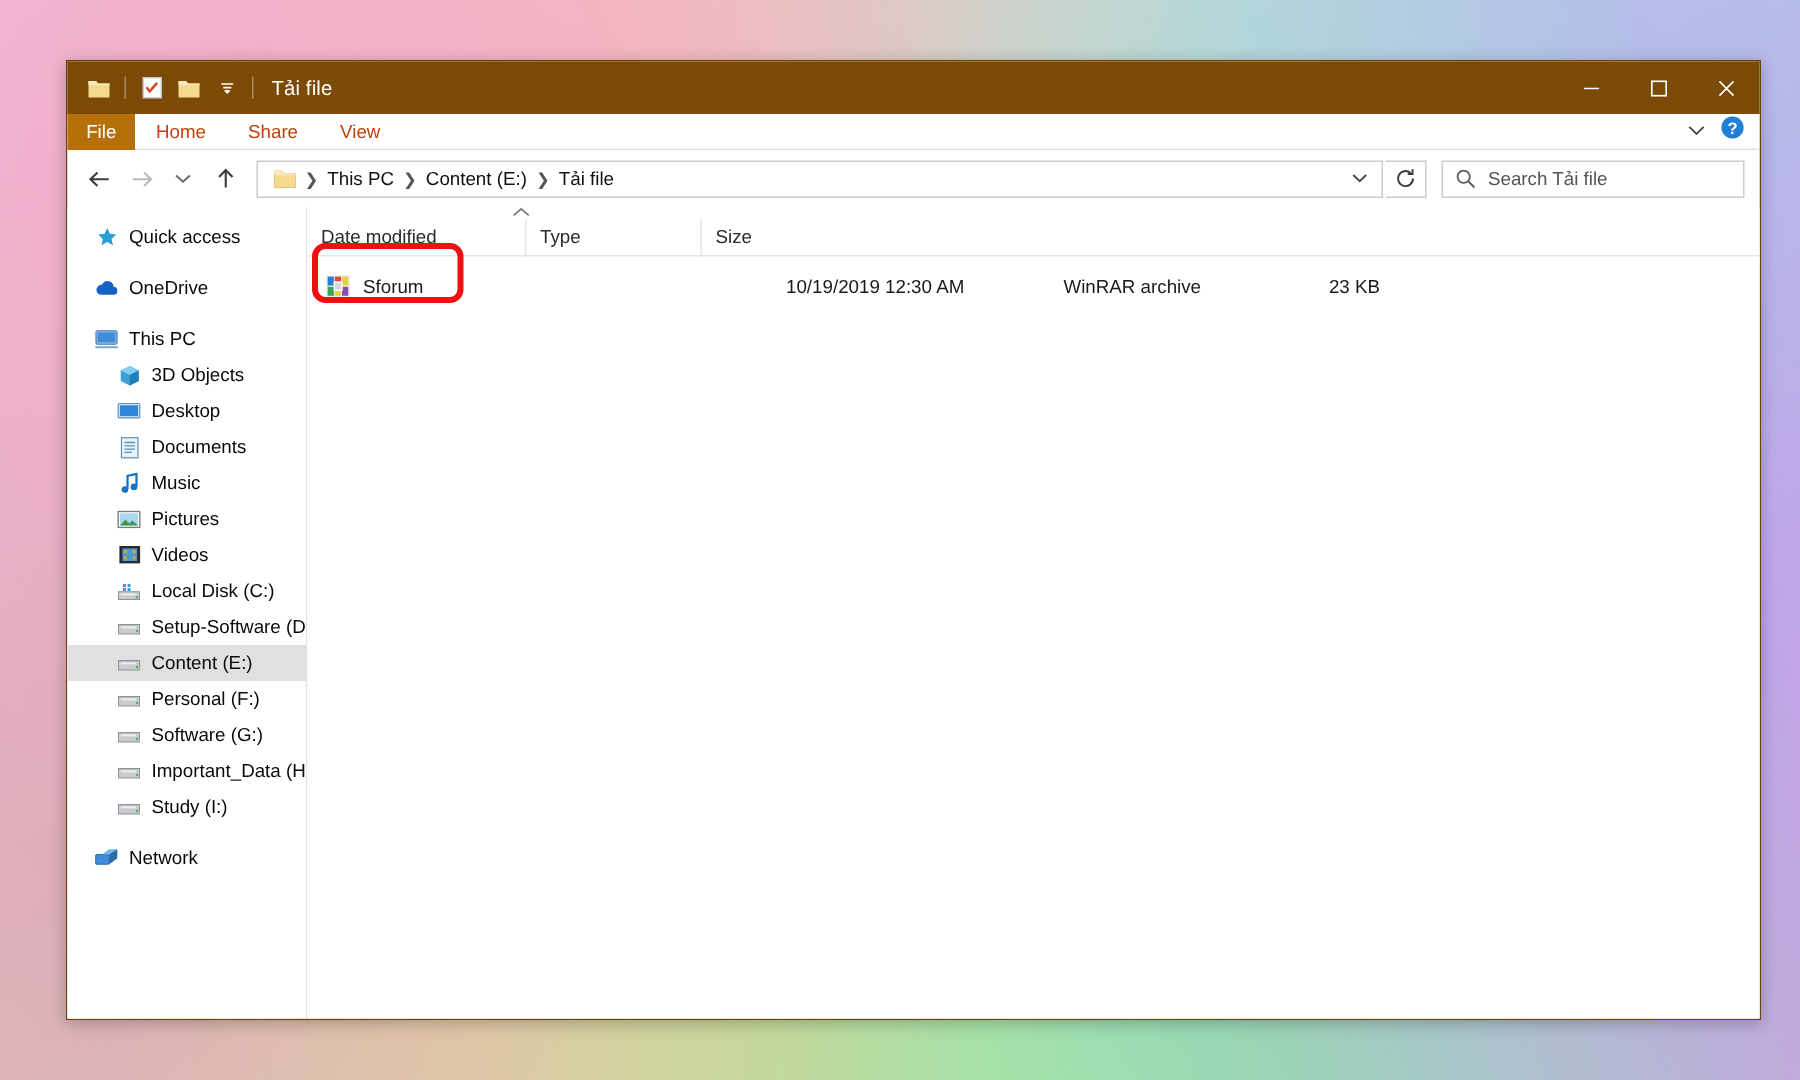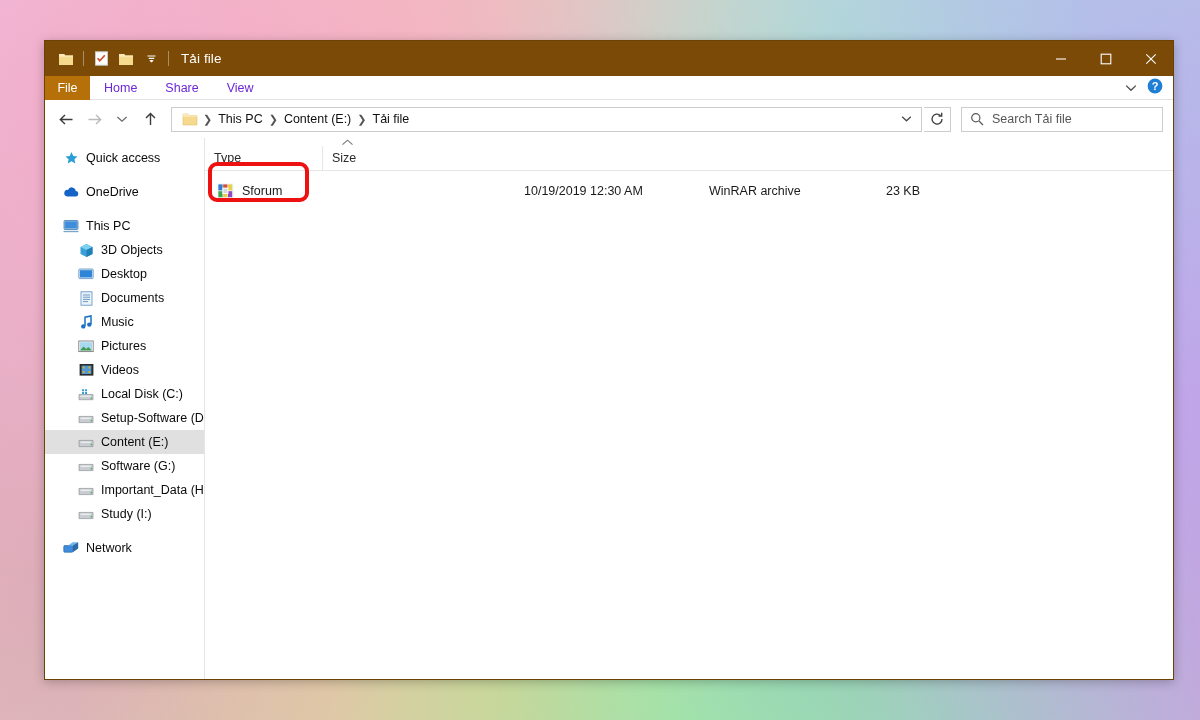--- a/index.html
+++ b/index.html
@@ -92,21 +92,21 @@
   .tab-file {
     background: #b5700a;
     color: #ffffff;
     font-size: 12.5px;
     display: flex; align-items: center; justify-content: center;
     width: 45px;
     height: 24px;
   }
   .tab {
     font-size: 12.5px;
-    color: #6d28d9;
+    color: #c2410c;
     display: flex; align-items: center; justify-content: center;
     padding: 0 14px;
     height: 24px;
   }
   .ribbon-spacer { flex: 1 1 auto; }
   .ribbon-right {
     display: flex; align-items: center; gap: 10px;
     padding-right: 10px;
   }
 
@@ -576,71 +576,82 @@
           <span class="nav-ico">
             <svg width="16" height="11" viewBox="0 0 16 11">
               <path d="M1 3.4h14v6.2H1z" fill="#c9cdd1" stroke="#8e9498" stroke-width=".7"></path>
               <path d="M2.6 4.6h10v1.3h-10z" fill="#eef1f3"></path>
               <circle cx="13.3" cy="7.6" r=".85" fill="#4caf50"></circle>
             </svg>
           </span>
           <span>Content (E:)</span>
         </div>
 
-
         <div class="nav-item indent">
           <span class="nav-ico">
             <svg width="16" height="11" viewBox="0 0 16 11">
               <path d="M1 3.4h14v6.2H1z" fill="#c9cdd1" stroke="#8e9498" stroke-width=".7"></path>
               <path d="M2.6 4.6h10v1.3h-10z" fill="#eef1f3"></path>
               <circle cx="13.3" cy="7.6" r=".85" fill="#4caf50"></circle>
             </svg>
           </span>
-          <span>Software (G:)</span>
+          <span>Personal (F:)</span>
         </div>
 
         <div class="nav-item indent">
           <span class="nav-ico">
             <svg width="16" height="11" viewBox="0 0 16 11">
               <path d="M1 3.4h14v6.2H1z" fill="#c9cdd1" stroke="#8e9498" stroke-width=".7"></path>
               <path d="M2.6 4.6h10v1.3h-10z" fill="#eef1f3"></path>
               <circle cx="13.3" cy="7.6" r=".85" fill="#4caf50"></circle>
             </svg>
           </span>
-          <span>Important_Data (H:)</span>
+          <span>Software (G:)</span>
         </div>
 
         <div class="nav-item indent">
           <span class="nav-ico">
             <svg width="16" height="11" viewBox="0 0 16 11">
               <path d="M1 3.4h14v6.2H1z" fill="#c9cdd1" stroke="#8e9498" stroke-width=".7"></path>
               <path d="M2.6 4.6h10v1.3h-10z" fill="#eef1f3"></path>
               <circle cx="13.3" cy="7.6" r=".85" fill="#4caf50"></circle>
             </svg>
           </span>
+          <span>Important_Data (H:)</span>
+        </div>
+
+        <div class="nav-item indent">
+          <span class="nav-ico">
+            <svg width="16" height="11" viewBox="0 0 16 11">
+              <path d="M1 3.4h14v6.2H1z" fill="#c9cdd1" stroke="#8e9498" stroke-width=".7"></path>
+              <path d="M2.6 4.6h10v1.3h-10z" fill="#eef1f3"></path>
+              <circle cx="13.3" cy="7.6" r=".85" fill="#4caf50"></circle>
+            </svg>
+          </span>
           <span>Study (I:)</span>
         </div>
 
         <div class="nav-gap"></div>
 
         <div class="nav-item">
           <span class="nav-ico">
             <svg width="16" height="14" viewBox="0 0 16 14">
               <rect x="0.8" y="4.6" width="9" height="6.6" rx=".8" fill="#3e8ddd" stroke="#2a6ba8" stroke-width=".7"></rect>
               <path d="M5 4.6l4.6-3.4h5.6L10.6 4.6z" fill="#6fb6ef"></path>
               <path d="M9.8 11.2l5.4-3.8V1.2L9.8 4.6z" fill="#2a6ba8"></path>
             </svg>
           </span>
           <span>Network</span>
         </div>
       </div>
 
       <div class="content">
 
         <div class="col-headers">
+          <div class="col col-date">Date modified</div>
           <div class="col col-type">Type</div>
           <div class="col col-size">Size</div>
           <div class="sort-caret">
             <svg width="13" height="7" viewBox="0 0 13 7">
                 <path d="M1.5 5.6L6.5 1.2l5 4.4" fill="none" stroke="#777" stroke-width="1.1"></path>
               </svg>
           </div>
         </div>
 
         <div class="filerow">

